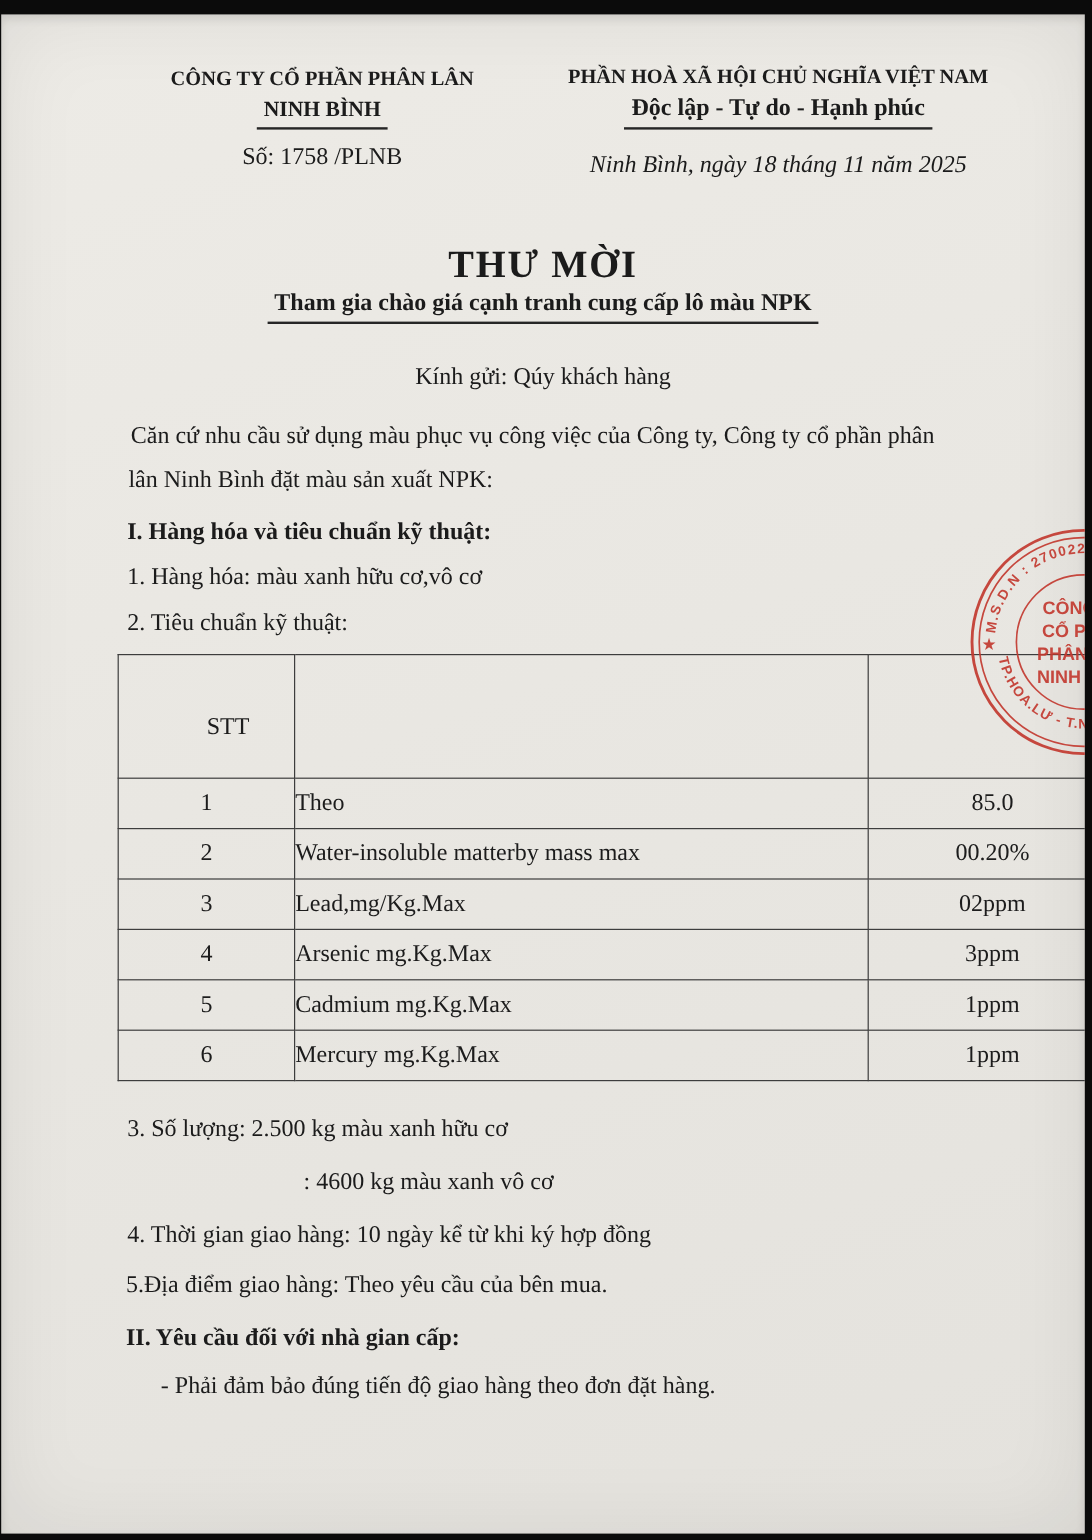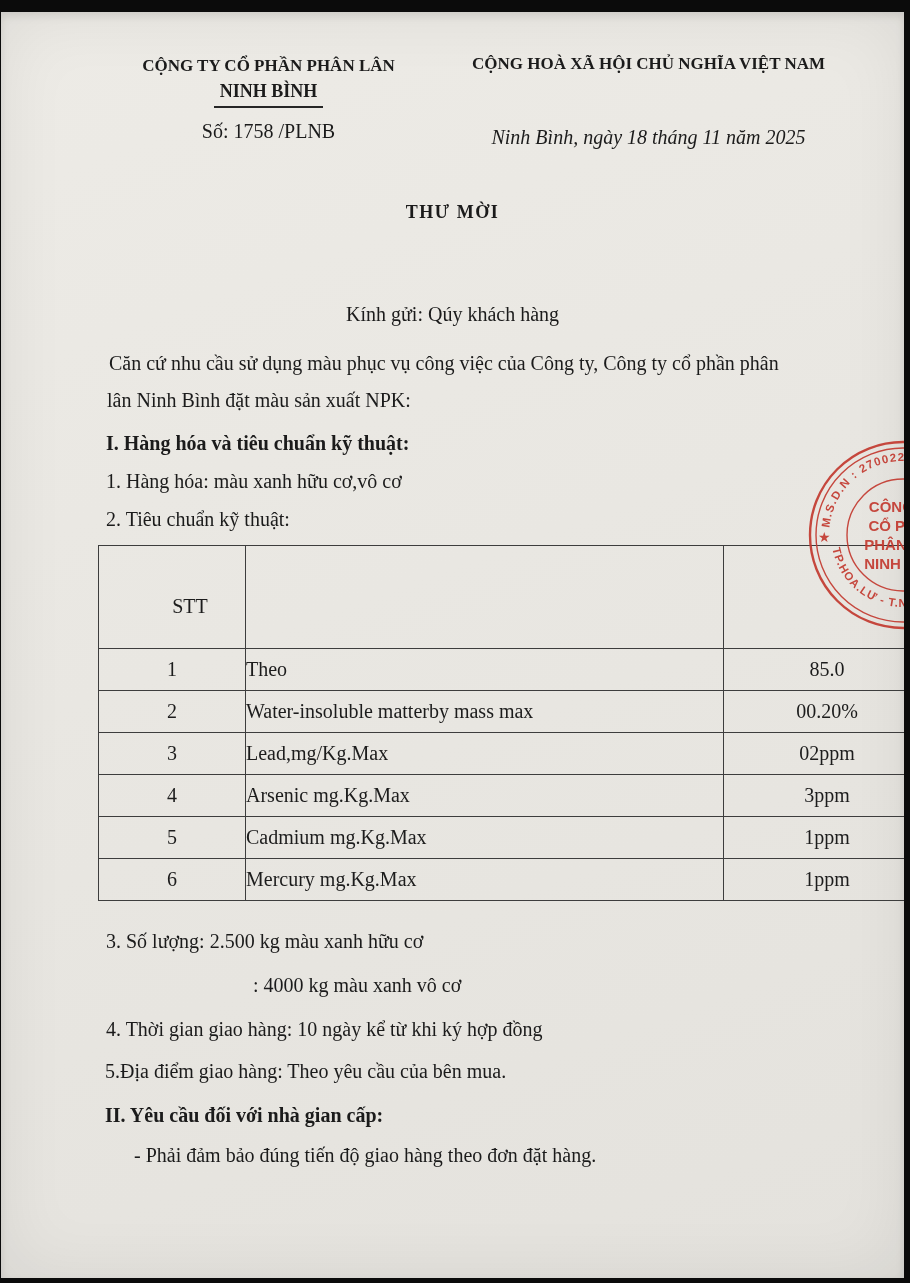--- a/index.html
+++ b/index.html
@@ -17,21 +17,21 @@
   }
   .abs{position:absolute;}
   .ctr{text-align:center;}
   .b{font-weight:bold;}
   .i{font-style:italic;}
   .u-wrap{line-height:1.25;}
   .u{display:inline-block;border-bottom:2px solid #262626;padding:0 6px 3px;}
   .fs17{font-size:17px;}
   .fs18{font-size:18px;}
   .fs20{font-size:20px;}
-  .fs26{font-size:18px;letter-spacing:1.5px;}
+  .fs26{font-size:32px;letter-spacing:1.5px;}
   .body-text{font-size:20px;white-space:nowrap;}
   table.spec{
     border-collapse:collapse;table-layout:fixed;
     width:721px;
   }
   table.spec td{
     border:1.5px solid #3d3d3d;
     font-size:20px;color:#1c1c1c;
     padding:0;
   }
@@ -45,30 +45,36 @@
     position:absolute;left:802px;top:423px;width:200px;height:200px;
     opacity:0.92;
   }
   .stamp text{fill:#c33a30;font-family:"Liberation Sans","DejaVu Sans",sans-serif;}
 </style>
 </head>
 <body>
 
 <div class="paper">
 
-  <div class="abs ctr fs17 b" style="left:95px;top:44px;width:345px;">CỘNG TY CỔ PHẦN PHÂN LÂN</div>
+  <div class="abs ctr fs17 b" style="left:95px;top:44px;width:345px;">CÔNG TY CỔ PHẦN PHÂN LÂN</div>
   <div class="abs ctr u-wrap" style="left:95px;top:68px;width:345px;">
     <span class="u fs18 b">NINH BÌNH</span>
   </div>
   <div class="abs ctr fs20" style="left:95px;top:108px;width:345px;">Số: 1758 /PLNB</div>
 
-  <div class="abs ctr fs17 b" style="left:425px;top:42px;width:445px;">CỘNG HOÀ XÃ HỘI CHỦ NGHĨA VIỆT NAM</div>
+  <div class="abs ctr fs17 b" style="left:425px;top:42px;width:445px;">PHẦN HOÀ XÃ HỘI CHỦ NGHĨA VIỆT NAM</div>
+  <div class="abs ctr u-wrap" style="left:425px;top:66px;width:445px;">
+    <span class="u fs20 b">Độc lập - Tự do - Hạnh phúc</span>
+  </div>
   <div class="abs ctr fs20 i b" style="left:425px;top:114px;width:445px;font-weight:500;">Ninh Bình, ngày 18 tháng 11 năm 2025</div>
 
   <div class="abs ctr fs26 b" style="left:0;top:190px;width:903px;">THƯ MỜI</div>
+  <div class="abs ctr u-wrap" style="left:0;top:228px;width:903px;">
+    <span class="u fs20 b" style="border-bottom-width:2.5px;">Tham gia chào giá cạnh tranh cung cấp lô màu NPK</span>
+  </div>
 
   <div class="abs ctr fs20" style="left:0;top:291px;width:903px;">Kính gửi: Qúy khách hàng</div>
 
   <div class="abs body-text" style="left:108px;top:340px;">Căn cứ nhu cầu sử dụng màu phục vụ công việc của Công ty, Công ty cổ phần phân</div>
   <div class="abs body-text b" style="left:105px;top:420px;">I. Hàng hóa và tiêu chuẩn kỹ thuật:</div>
 
   <div class="abs body-text" style="left:106px;top:377px;">lân Ninh Bình đặt màu sản xuất NPK:</div>
   <div class="abs body-text" style="left:105px;top:458px;">1. Hàng hóa: màu xanh hữu cơ,vô cơ</div>
   <div class="abs body-text" style="left:105px;top:496px;">2. Tiêu chuẩn kỹ thuật:</div>
 
@@ -106,21 +112,21 @@
       </tr>
       <tr class="row">
         <td class="c1">6</td>
         <td class="c2">Mercury mg.Kg.Max</td>
         <td class="c3">1ppm</td>
       </tr>
     </tbody>
   </table>
 
   <div class="abs body-text" style="left:105px;top:918px;">3. Số lượng: 2.500 kg màu xanh hữu cơ</div>
-  <div class="abs body-text" style="left:252px;top:962px;">: 4000 kg màu xanh vô cơ</div>
+  <div class="abs body-text" style="left:252px;top:962px;">: 4600 kg màu xanh vô cơ</div>
   <div class="abs body-text" style="left:105px;top:1006px;">4. Thời gian giao hàng: 10 ngày kể từ khi ký hợp đồng</div>
   <div class="abs body-text" style="left:104px;top:1048px;">5.Địa điểm giao hàng: Theo yêu cầu của bên mua.</div>
 
   <div class="abs body-text b" style="left:104px;top:1092px;">II. Yêu cầu đối với nhà gian cấp:</div>
   <div class="abs body-text" style="left:133px;top:1132px;">- Phải đảm bảo đúng tiến độ giao hàng theo đơn đặt hàng.</div>
 
   <svg class="stamp" viewBox="0 0 200 200">
     <defs>
       <path id="arcTop" d="M 26 100 A 74 74 0 1 1 174 100" fill="none"></path>
       <path id="arcBottom" d="M 28 100 A 72 72 0 0 0 172 100" fill="none"></path>

